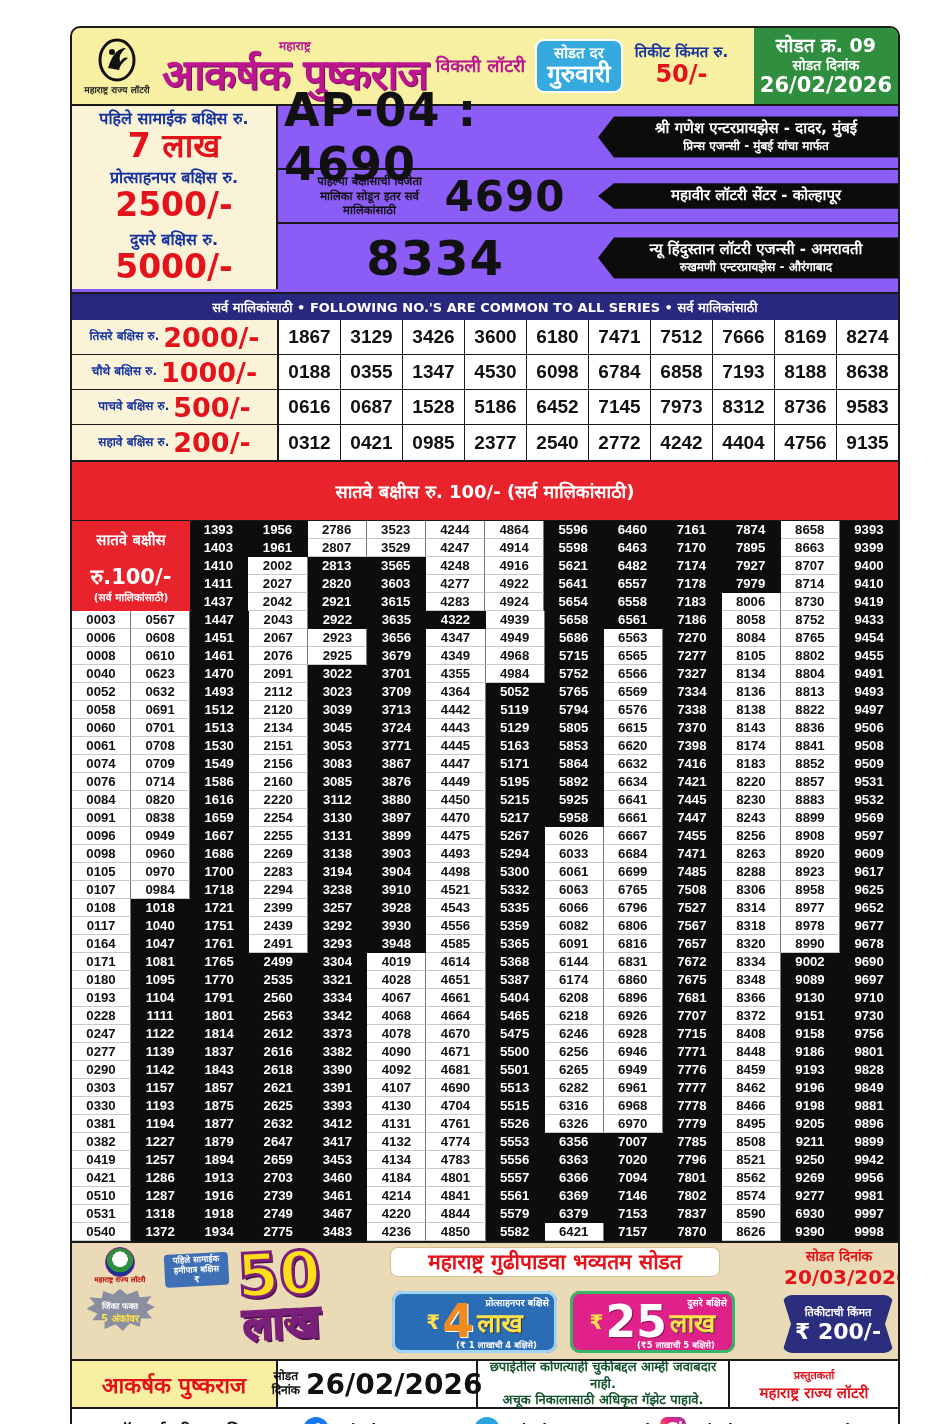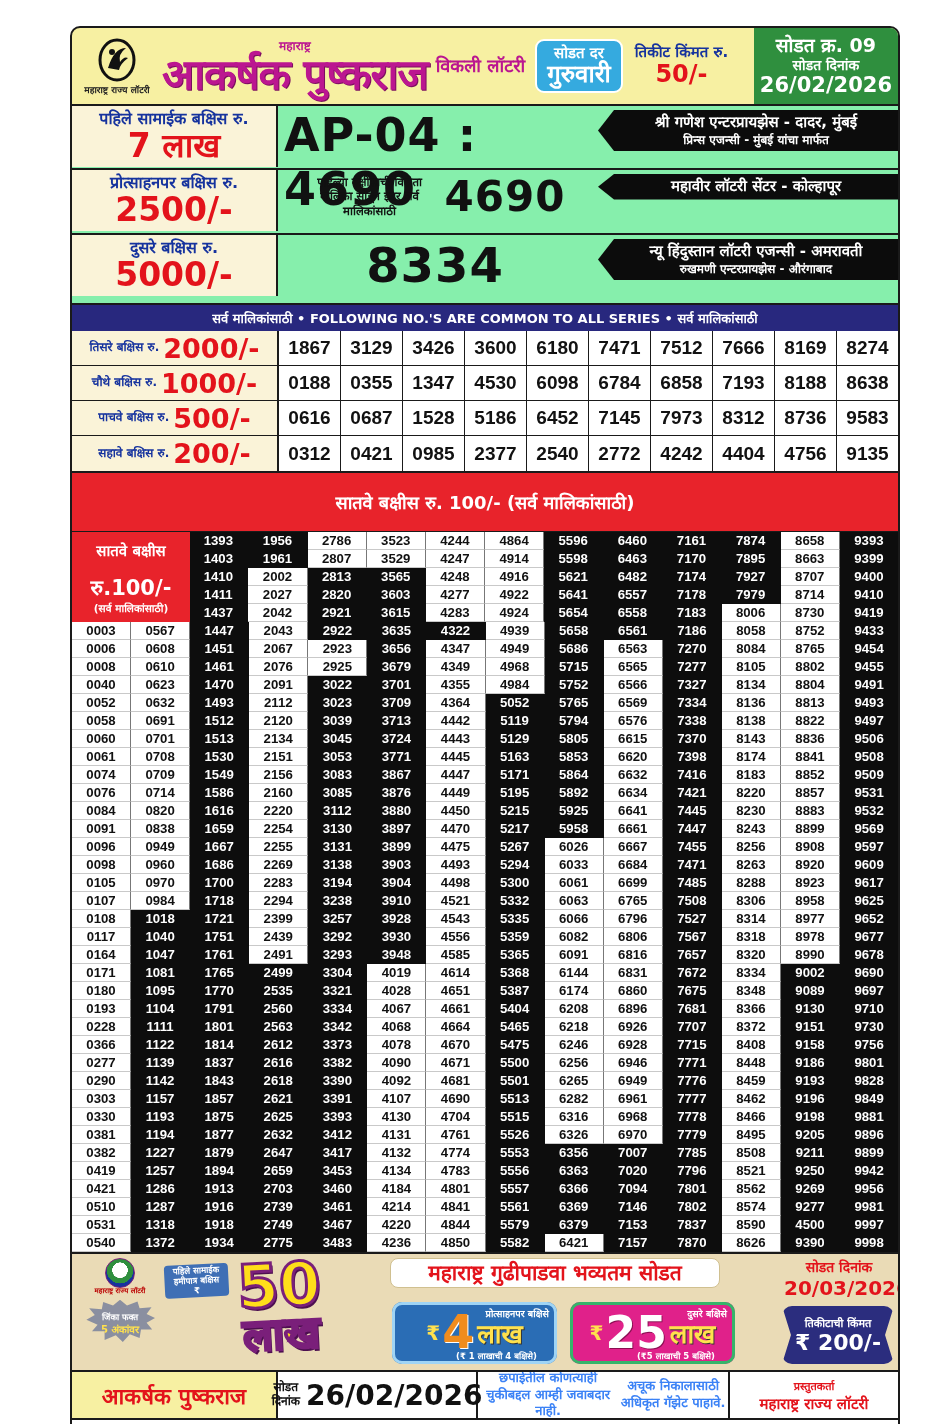--- a/index.html
+++ b/index.html
@@ -22,33 +22,33 @@
   .tkt { text-align:center; padding:0 6px; }
   .tkt .lbl { color:#16339e; font-weight:bold; font-size:15px; line-height:1.15; }
   .tkt .prc { color:#e3131b; font-weight:900; font-size:24px; line-height:1.1; }
   .draw-box { margin-left:auto; background:#2f8f3e; color:#fff; height:100%; min-width:136px; text-align:center; display:flex; flex-direction:column; justify-content:center; padding:0 6px; }
   .draw-box .n { font-size:19px; font-weight:900; line-height:1.2; }
   .draw-box .dl { font-size:14px; font-weight:bold; line-height:1.15; }
   .draw-box .dv { font-size:21px; font-weight:900; line-height:1.15; }
 
   
   .topprizes { border:2px solid #1a1a1a; border-top:none; }
-  .tp-row { display:flex; align-items:flex-start; border-bottom:2px solid #1a1a1a; background:#86efac; }
+  .tp-row { display:flex; align-items:center; border-bottom:2px solid #1a1a1a; background:#8b5cf6; }
   .tp-row:last-child { border-bottom:none; }
   .tp-label { width:206px; background:#faf3d8; border-right:2px solid #1a1a1a; text-align:center; padding:3px 2px; }
   .tp-label .s { color:#16339e; font-weight:bold; font-size:16px; line-height:1.2; display:block; }
   .tp-label .a { color:#e3131b; font-weight:900; font-size:33px; line-height:1.1; display:block; }
   .tp-mid { flex:1; display:flex; align-items:center; justify-content:center; gap:10px; padding:2px 6px; }
   .tp-number { color:#111; font-weight:900; letter-spacing:1px; }
   .tp-note { color:#111; font-weight:bold; font-size:11.5px; width:130px; line-height:1.25; text-align:center; }
   .tp-agents { width:300px; margin:4px 0 4px 6px; background:#0c0c0c; color:#fff; display:flex; flex-direction:column; justify-content:center; text-align:center; padding:3px 4px 3px 20px; clip-path:polygon(16px 0, 100% 0, 100% 100%, 16px 100%, 0 50%); }
   .tp-agents .a1 { font-weight:bold; font-size:15px; line-height:1.3; }
   .tp-agents .a2 { font-weight:bold; font-size:12px; line-height:1.3; }
   .row-a { height:64px; } .row-a .tp-number { font-size:46px; }
-  .row-b { height:65px; } .row-b .tp-number { font-size:42px; }
+  .row-b { height:54px; } .row-b .tp-number { font-size:42px; }
   .row-c { height:68px; } .row-c .tp-number { font-size:48px; }
 
   
   .navy-strip { background:#28287e; color:#fff; font-weight:bold; font-size:13px; text-align:center; padding:4px 0; border-left:2px solid #1a1a1a; border-right:2px solid #1a1a1a; }
 
   
   .midprizes { border:2px solid #1a1a1a; border-top:none; }
   .prow { display:flex; height:35px; border-bottom:1.5px solid #1a1a1a; }
   .prow:last-child { border-bottom:none; }
   .plabel { width:206px; background:#faf3d8; border-right:1.5px solid #1a1a1a; display:flex; align-items:center; justify-content:center; gap:4px; padding:1px 2px; }
@@ -96,21 +96,21 @@
   .b-price { position:absolute; right:4px; top:52px; width:112px; height:58px; background:#2b2d7e; border-radius:10px; clip-path:polygon(0 0,100% 0,92% 50%,100% 100%,0 100%,8% 50%); color:#fff; display:flex; flex-direction:column; align-items:center; justify-content:center; text-align:center; }
   .b-price .p1 { font-size:11px; font-weight:bold; }
   .b-price .p2 { font-size:22px; font-weight:900; }
 
   
   .footer { display:flex; border:2px solid #1a1a1a; border-top:none; height:48px; }
   .f-name { width:206px; background:#f7f0a2; border-right:2px solid #1a1a1a; display:flex; align-items:center; justify-content:center; color:#e3131b; font-weight:900; font-size:22px; }
   .f-date { width:200px; border-right:2px solid #1a1a1a; display:flex; align-items:center; justify-content:center; gap:6px; }
   .f-date .s { color:#111; font-weight:bold; font-size:12px; line-height:1.15; text-align:center; }
   .f-date .v { color:#111; font-weight:900; font-size:28px; }
-  .f-disc { flex:1; border-right:2px solid #1a1a1a; display:flex; flex-direction:row; align-items:center; justify-content:center; color:#3b82f6; font-weight:bold; font-size:13px; line-height:1.3; text-align:center; }
+  .f-disc { flex:1; border-right:2px solid #1a1a1a; display:flex; flex-direction:column; align-items:center; justify-content:center; color:#14532d; font-weight:bold; font-size:13px; line-height:1.3; text-align:center; }
   .f-pres { width:168px; display:flex; flex-direction:column; align-items:center; justify-content:center; color:#e3131b; font-weight:bold; text-align:center; }
   .f-pres .p1 { font-size:11px; } .f-pres .p2 { font-size:15px; font-weight:900; }
 
   
   .social { display:flex; align-items:center; justify-content:center; gap:10px; border:2px solid #1a1a1a; border-top:none; border-radius:0 0 12px 12px; height:44px; background:#fff; color:#111; font-weight:bold; }
   .soc-label { font-size:17px; font-weight:900; }
   .icon-fb { width:26px; height:26px; border-radius:50%; background:#1877f2; color:#fff; display:flex; align-items:center; justify-content:center; font-family:"Liberation Serif",serif; font-weight:900; font-size:18px; }
   .icon-tg { width:26px; height:26px; border-radius:50%; background:#2aa3e0; color:#fff; display:flex; align-items:center; justify-content:center; font-size:13px; }
   .icon-tg span { transform:rotate(-35deg); display:block; }
   .icon-ig { width:26px; height:26px; border-radius:7px; background:linear-gradient(45deg,#f7c52c,#ee2a7b 55%,#9b2fae); position:relative; }
@@ -709,21 +709,21 @@
           <div class="g-cell">4664</div>
           <div class="g-cell dk">5465</div>
           <div class="g-cell">6218</div>
           <div class="g-cell">6926</div>
           <div class="g-cell dk">7707</div>
           <div class="g-cell">8372</div>
           <div class="g-cell dk">9151</div>
           <div class="g-cell dk">9730</div>
         </div>
         <div class="g-row">
-          <div class="g-cell">0366</div>
+          <div class="g-cell">0247</div>
           <div class="g-cell dk">1122</div>
           <div class="g-cell dk">1814</div>
           <div class="g-cell dk">2612</div>
           <div class="g-cell dk">3373</div>
           <div class="g-cell">4078</div>
           <div class="g-cell">4670</div>
           <div class="g-cell dk">5475</div>
           <div class="g-cell">6246</div>
           <div class="g-cell">6928</div>
           <div class="g-cell dk">7715</div>
@@ -881,21 +881,21 @@
           <div class="g-cell dk">1918</div>
           <div class="g-cell dk">2749</div>
           <div class="g-cell dk">3467</div>
           <div class="g-cell">4220</div>
           <div class="g-cell">4844</div>
           <div class="g-cell dk">5579</div>
           <div class="g-cell dk">6379</div>
           <div class="g-cell dk">7153</div>
           <div class="g-cell dk">7837</div>
           <div class="g-cell">8590</div>
-          <div class="g-cell dk">4500</div>
+          <div class="g-cell dk">6930</div>
           <div class="g-cell dk">9997</div>
         </div>
         <div class="g-row">
           <div class="g-cell">0540</div>
           <div class="g-cell dk">1372</div>
           <div class="g-cell dk">1934</div>
           <div class="g-cell dk">2775</div>
           <div class="g-cell dk">3483</div>
           <div class="g-cell">4236</div>
           <div class="g-cell">4850</div>

